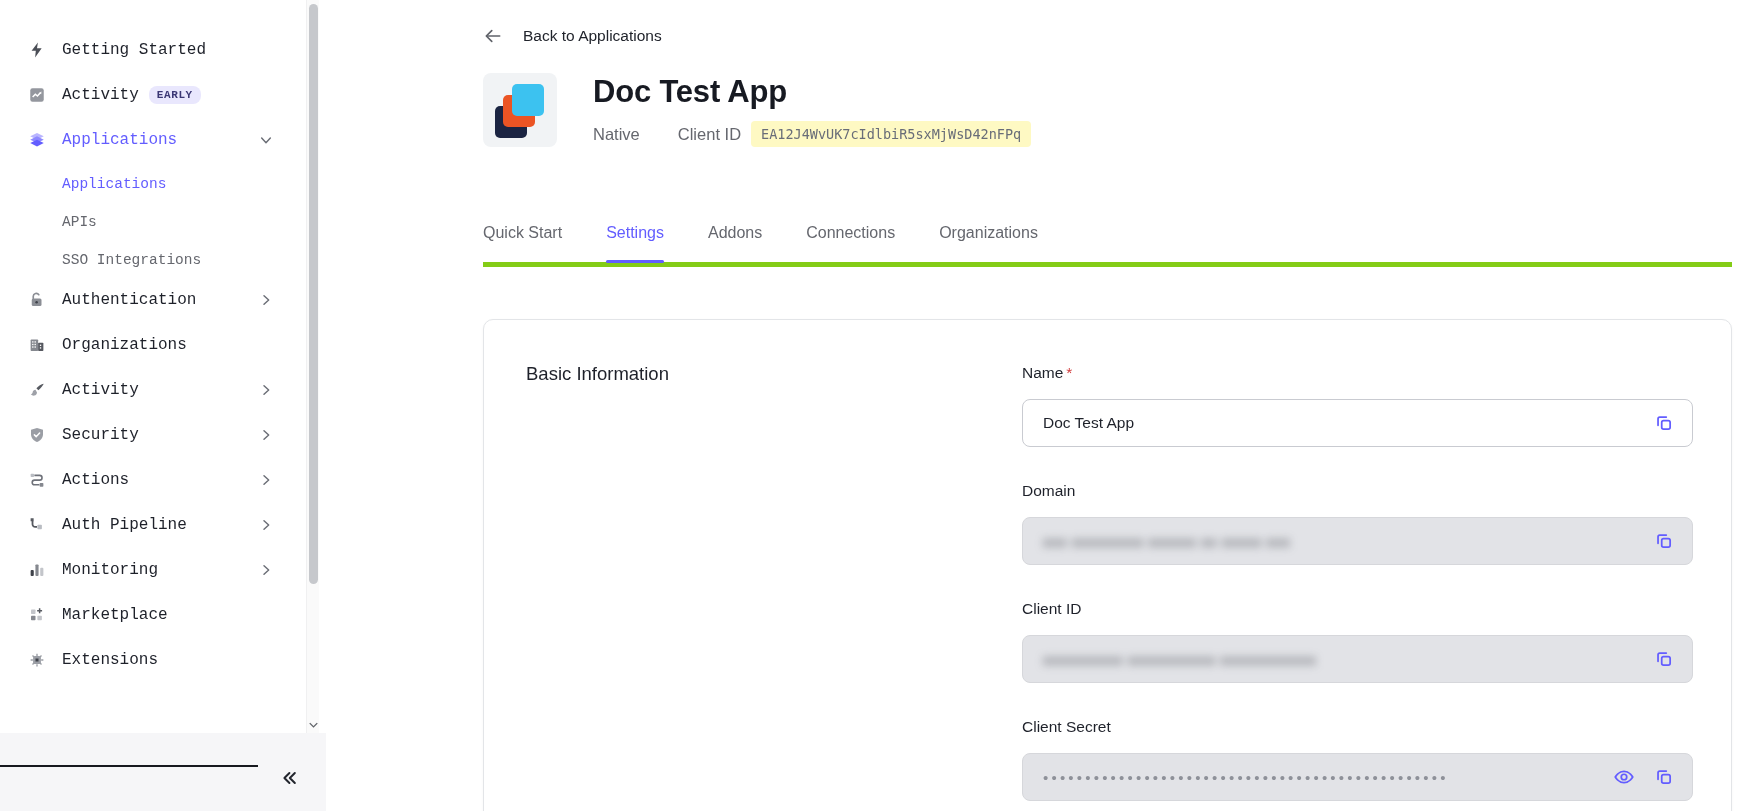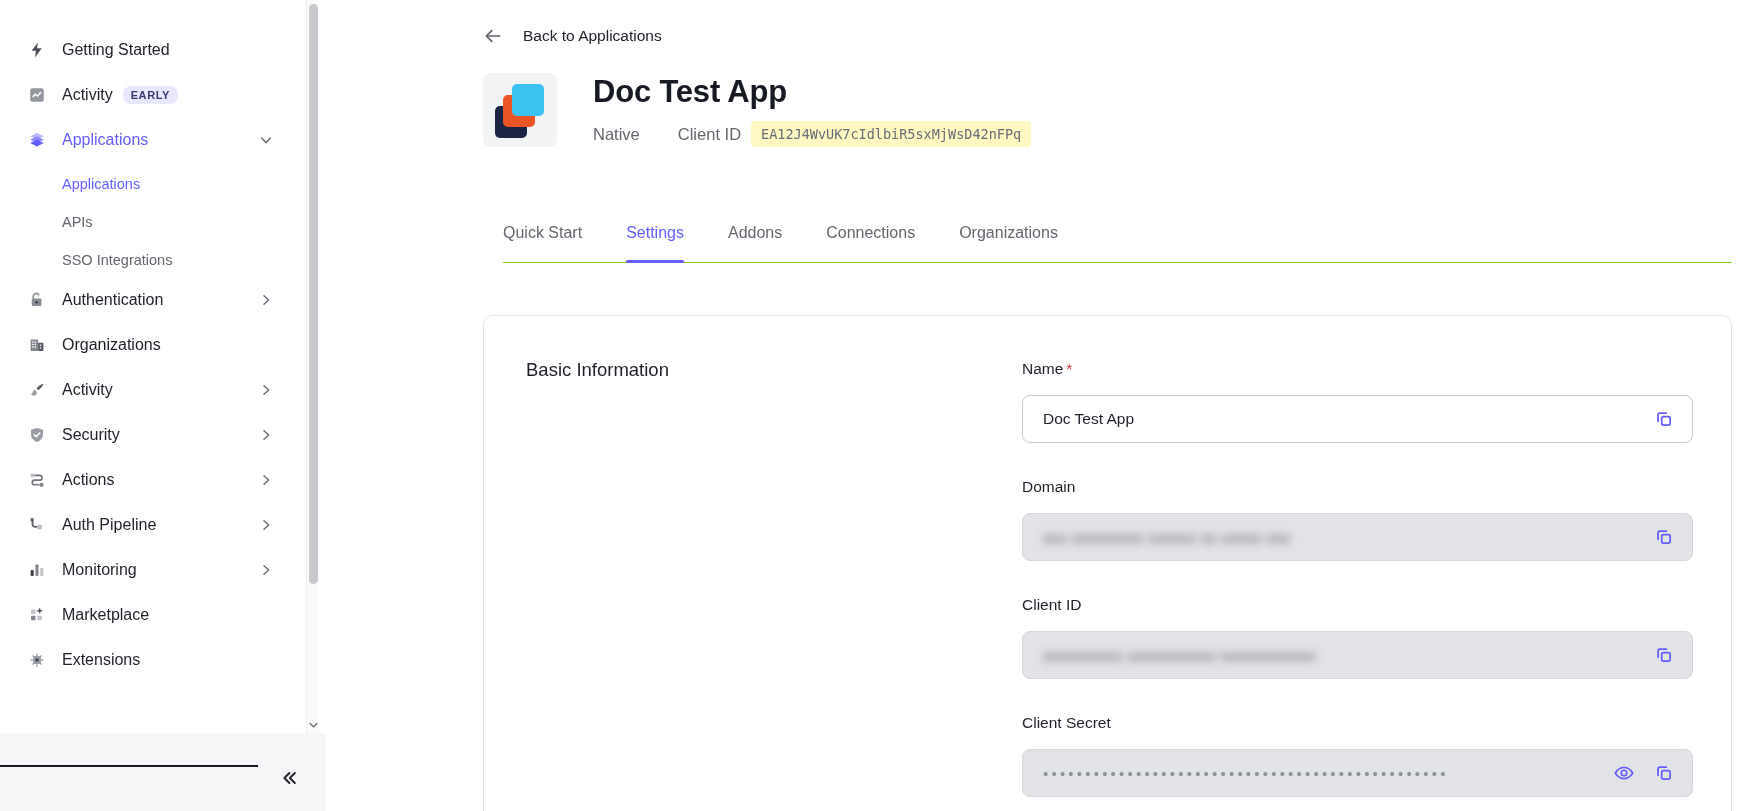--- a/index.html
+++ b/index.html
@@ -1,21 +1,21 @@
 <!DOCTYPE html>
 <html><head>
 <meta charset="utf-8">
 <style>
   * { margin:0; padding:0; box-sizing:border-box; }
   html,body { width:1763px; height:811px; overflow:hidden; }
   body { font-family:"Liberation Sans",sans-serif; background:#fff; display:flex; color:#1e212a; }
 
   
   .sidebar { width:326px; flex:none; position:relative; height:811px; background:#fff; }
-  .nav { padding:36px 0 0 28px; }
+  .nav { padding:36px 0 0 28px;font-family:Liberation Mono, monospace; }
   .nav-item { display:flex; align-items:center; height:28px; margin-bottom:17px; padding-right:52px; cursor:pointer; font-size:16px; font-weight:500; color:#1e212a; }
   .nav-item .ic { width:18px; height:18px; margin-right:16px; flex:none; display:flex; align-items:center; justify-content:center; }
   .nav-item .chev { margin-left:auto; display:flex; }
   .nav-item.accent { color:#635dff; }
   .badge-early { margin-left:10px; background:#e9e7fd; color:#3b3775; font-size:11px; font-weight:700; letter-spacing:.6px; padding:3px 8px; border-radius:8px; }
   .nav-sub-list { margin:0 0 13px 0; }
   .nav-sub { display:flex; align-items:center; height:26px; margin-bottom:12px; padding-left:34px; font-size:14.5px; color:#65676e; cursor:pointer; }
   .nav-sub:last-child { margin-bottom:0; }
   .nav-sub.accent { color:#635dff; }
 
@@ -38,21 +38,21 @@
   .logo .sq { position:absolute; width:32px; height:32px; border-radius:5px; }
   .sq-navy { left:12px; top:33px; background:#1b2442; }
   .sq-orange { left:20px; top:22px; background:#eb5424; }
   .sq-blue { left:29px; top:11px; background:#3cc2f0; }
   .head-text { margin-left:36px; padding-top:2px; }
   .app-title { font-size:31px; font-weight:700; color:#171a22; letter-spacing:-0.2px; line-height:34px; }
   .head-meta { display:flex; align-items:center; margin-top:12px; font-size:16.5px; color:#65676e; }
   .meta-cid-label { margin-left:38px; }
   .cid-badge { margin-left:10px; background:#fef9c3; color:#696d78; font-family:"DejaVu Sans Mono",monospace; font-size:13.5px; padding:5px 10px; border-radius:4px; }
 
-  .tabs { margin-top:77px; display:flex; gap:44px; border-bottom:1px solid #84cc16;margin-left:20px; }
+  .tabs { margin-top:77px; display:flex; gap:44px; border-bottom:5px solid #84cc16; }
   .tab { font-size:16px; color:#65676e; padding-bottom:20px; cursor:pointer; position:relative; }
   .tab.active { color:#635dff; }
   .tab.active::after { content:""; position:absolute; left:0; right:0; bottom:-1px; height:3px; background:#635dff; border-radius:2px; }
 
   .card { margin-top:52px; border:1px solid #e3e5e8; border-radius:10px; background:#fff; display:flex; padding:44px 38px 60px 42px; height:560px; box-shadow:0 1px 3px rgba(20,20,40,.04); }
   .card-left { width:496px; flex:none; }
   .section-title { font-size:18.5px; font-weight:500; color:#1e212a; line-height:20px; }
   .card-form { width:671px; }
 
   .fgroup { margin-bottom:35px; }

